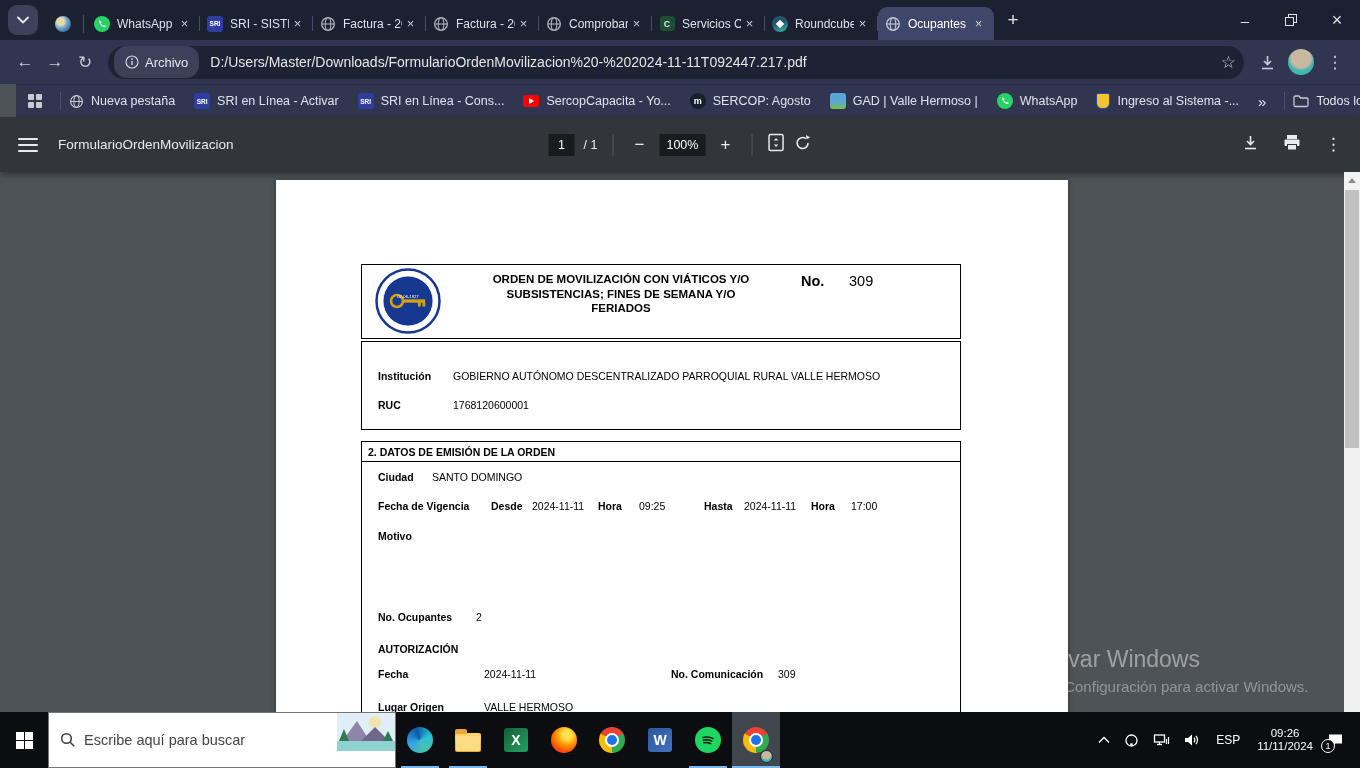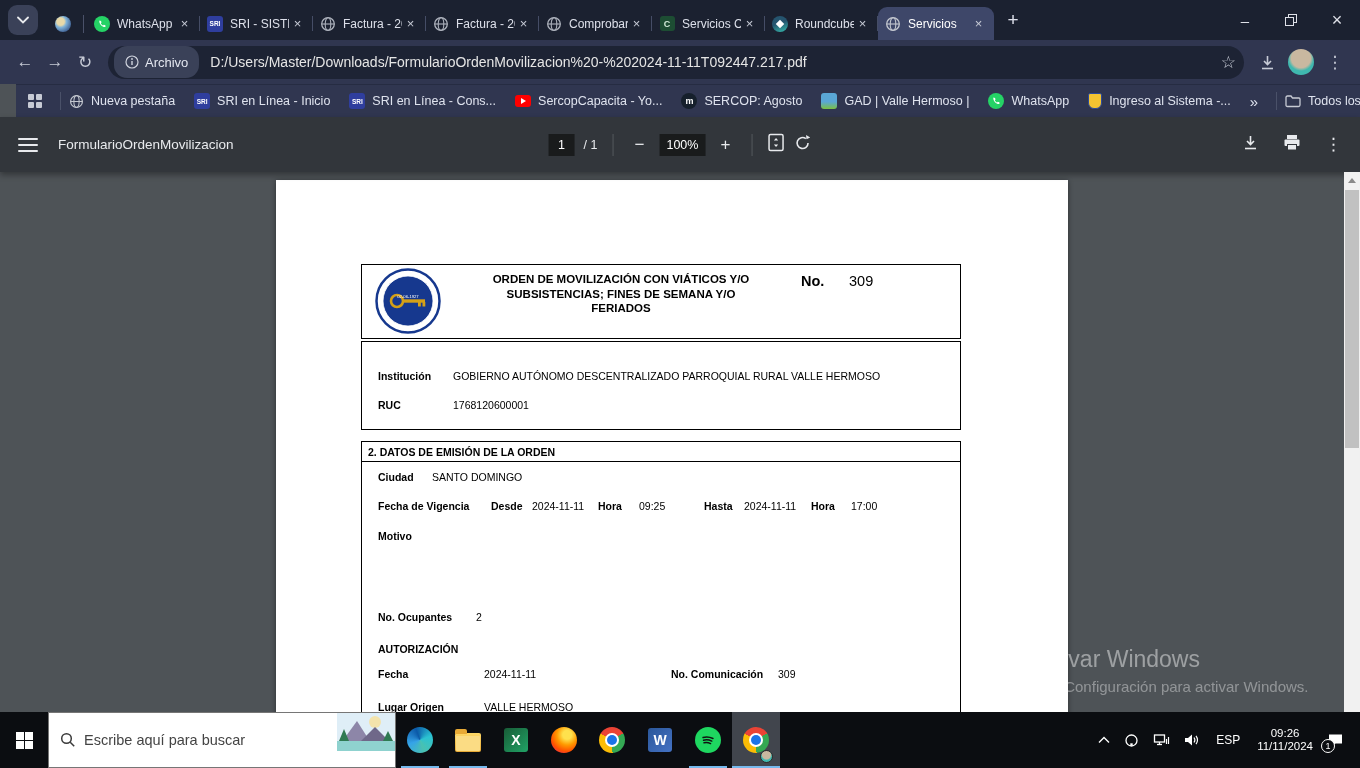--- a/index.html
+++ b/index.html
@@ -206,21 +206,21 @@
       <span class="tclose">×</span>
     </div>
     <div class="tab active">
       <span class="favicon">
           <svg width="16" height="16" viewBox="0 0 16 16">
             <circle cx="8" cy="8" r="6.3" fill="none" stroke="#c3c7cf" stroke-width="1.3"></circle>
             <ellipse cx="8" cy="8" rx="2.8" ry="6.3" fill="none" stroke="#c3c7cf" stroke-width="1.1"></ellipse>
             <line x1="1.7" y1="8" x2="14.3" y2="8" stroke="#c3c7cf" stroke-width="1.1"></line>
           </svg>
         </span>
-      <span class="tlabel">Servicios</span>
+      <span class="tlabel">Ocupantes</span>
       <span class="tclose">×</span>
     </div>
 
     <div class="newtab-btn">+</div>
 
     <div class="win-controls">
       <div class="win-btn">–</div>
       <div class="win-btn">
         <svg width="12" height="12" viewBox="0 0 12 12">
             <rect x="3.5" y="0.5" width="8" height="8" fill="none" stroke="#dfe1e8"></rect>
@@ -268,21 +268,21 @@
     <div class="bm">
       <svg width="15" height="15" viewBox="0 0 16 16">
           <circle cx="8" cy="8" r="6.3" fill="none" stroke="#c3c7cf" stroke-width="1.3"></circle>
           <ellipse cx="8" cy="8" rx="2.8" ry="6.3" fill="none" stroke="#c3c7cf" stroke-width="1.1"></ellipse>
           <line x1="1.7" y1="8" x2="14.3" y2="8" stroke="#c3c7cf" stroke-width="1.1"></line>
         </svg>
       <span>Nueva pestaña</span>
     </div>
     <div class="bm">
       <span class="fav-sri">SRI</span>
-      <span>SRI en Línea - Inicio</span>
+      <span>SRI en Línea - Activar</span>
     </div>
     <div class="bm">
       <span class="fav-sri">SRI</span>
       <span>SRI en Línea - Cons...</span>
     </div>
     <div class="bm">
       <span class="fav-yt"></span>
       <span>SercopCapacita - Yo...</span>
     </div>
     <div class="bm">

